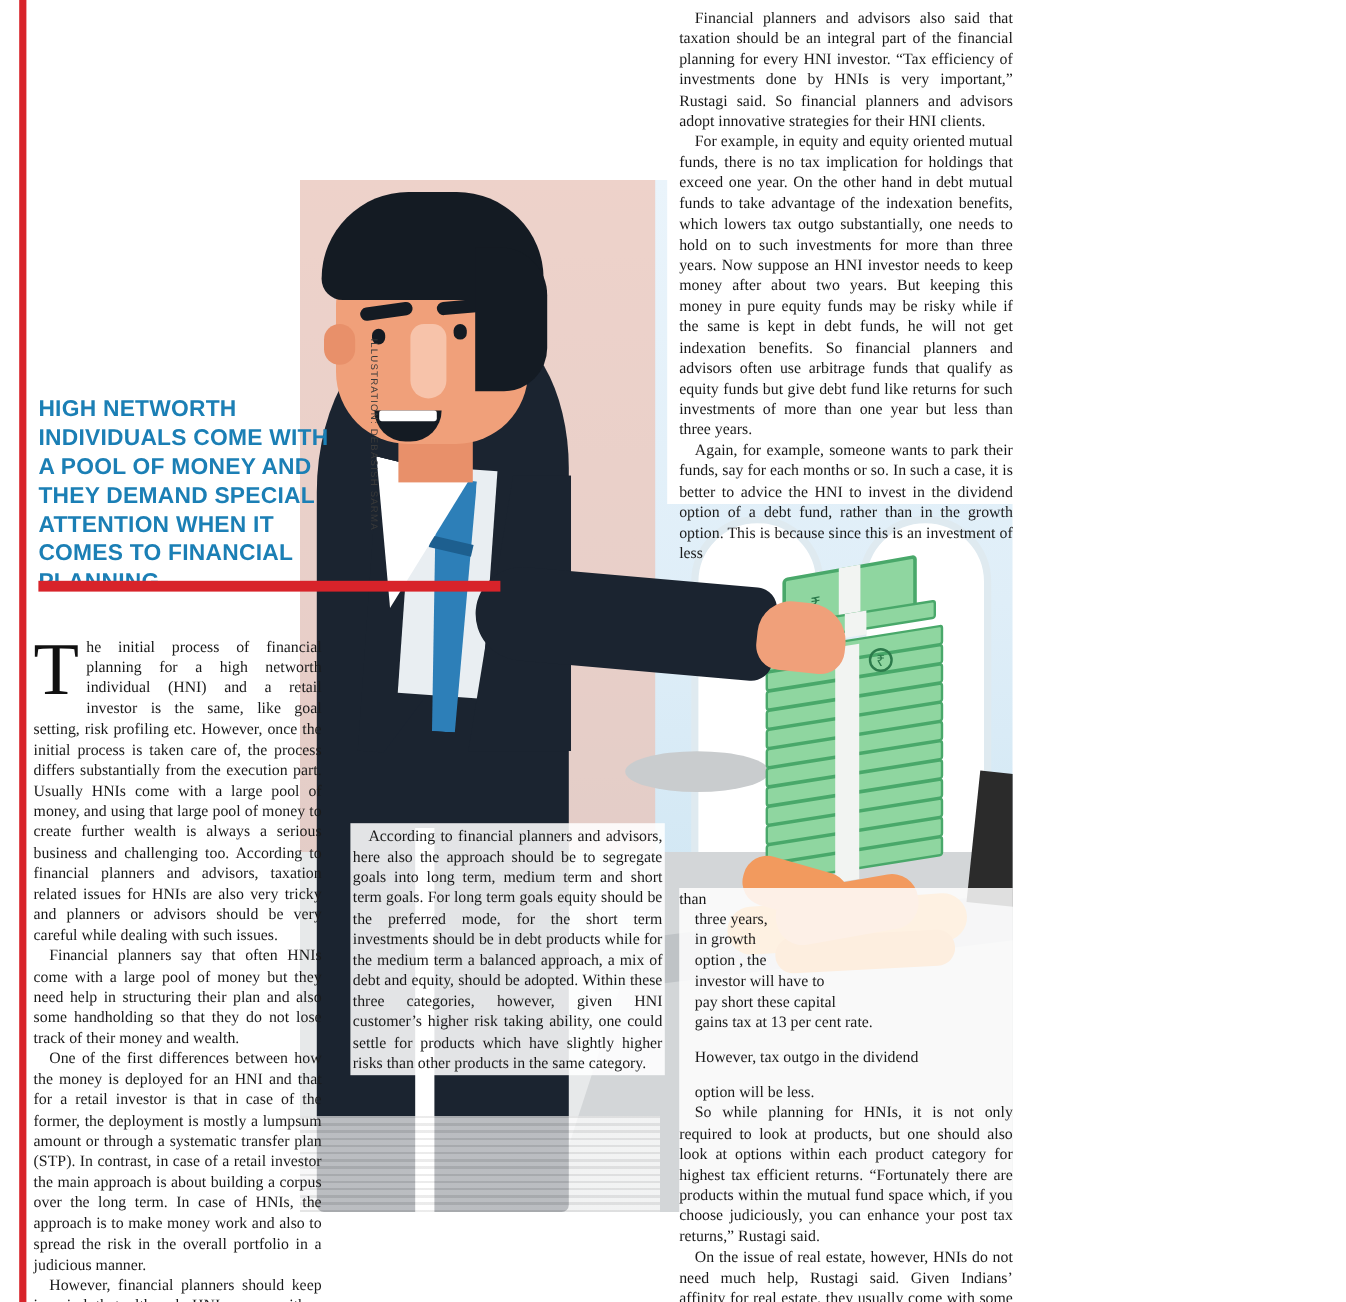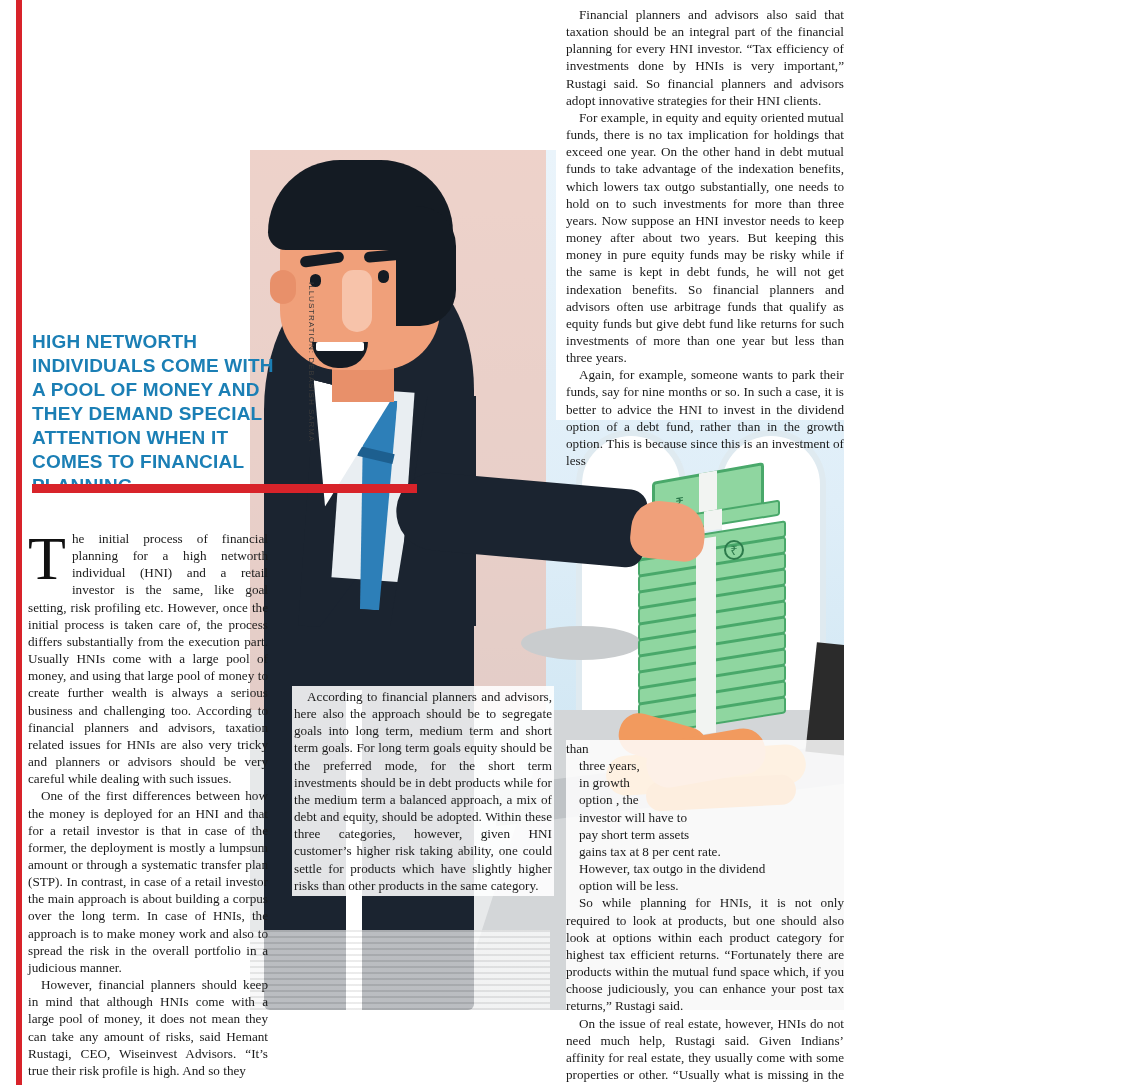--- a/index.html
+++ b/index.html
@@ -270,21 +270,21 @@
     left:566px; top:6px; width:278px;
   }
   .col-3b {
     left:566px; top:740px; width:278px;
     background:rgba(255,255,255,0.85);
   }
   .col-2 .ind-1 { padding-left:140px; }
   .col-3b .w1 { width:118px; }
   .col-3b .w2 { width:160px; }
   .col-3b .w3 { width:210px; }
-  .col-3b .w4 { width:250px; }
+  .col-3b .w4 { width:250px;margin-top:12px; }
   .right-white-block {
     position:absolute; left:556px; top:0; width:566px; height:420px;
     background:#ffffff; z-index:4;
   }
   .right-white-block2 {
     position:absolute; left:844px; top:0; width:278px; height:1085px;
     background:#ffffff; z-index:4;
   }
   .bottom-white {
     position:absolute; left:0; top:1010px; width:1122px; height:75px;
@@ -388,41 +388,42 @@
   <div class="deck">HIGH NETWORTH INDIVIDUALS COME WITH A POOL OF MONEY AND THEY DEMAND SPECIAL ATTENTION WHEN IT COMES TO FINANCIAL PLANNING</div>
   <div class="deck-rule"></div>
 
   <div class="credit">ILLUSTRATION: DEBASISH SARMA</div>
 
   <div class="col col-1">
     <div class="dropcap-wrap">
       <span class="dropcap">T</span>
       <p class="first">he initial process of financial planning for a high networth individual (HNI) and a retail investor is the same, like goal setting, risk profiling etc. However, once the initial process is taken care of, the process differs substantially from the execution part. Usually HNIs come with a large pool of money, and using that large pool of money to create further wealth is always a serious business and challenging too. According to financial planners and advisors, taxation related issues for HNIs are also very tricky and planners or advisors should be very careful while dealing with such issues.</p>
     </div>
+    <p>Financial planners say that often HNIs come with a large pool of money but they need help in structuring their plan and also some handholding so that they do not lose track of their money and wealth.</p>
     <p>One of the first differences between how the money is deployed for an HNI and that for a retail investor is that in case of the former, the deployment is mostly a lumpsum amount or through a systematic transfer plan (STP). In contrast, in case of a retail investor the main approach is about building a corpus over the long term. In case of HNIs, the approach is to make money work and also to spread the risk in the overall portfolio in a judicious manner.</p>
     <p>However, financial planners should keep in mind that although HNIs come with a large pool of money, it does not mean they can take any amount of risks, said Hemant Rustagi, CEO, Wiseinvest Advisors. “It’s true their risk profile is high. And so they</p>
   </div>
 
   <div class="col col-2">
     <p>According to financial planners and advisors, here also the approach should be to segregate goals into long term, medium term and short term goals. For long term goals equity should be the preferred mode, for the short term investments should be in debt products while for the medium term a balanced approach, a mix of debt and equity, should be adopted. Within these three categories, however, given HNI customer’s higher risk taking ability, one could settle for products which have slightly higher risks than other products in the same category.</p>
   </div>
 
   <div class="col col-3a">
     <p>Financial planners and advisors also said that taxation should be an integral part of the financial planning for every HNI investor. “Tax efficiency of investments done by HNIs is very important,” Rustagi said. So financial planners and advisors adopt innovative strategies for their HNI clients.</p>
     <p>For example, in equity and equity oriented mutual funds, there is no tax implication for holdings that exceed one year. On the other hand in debt mutual funds to take advantage of the indexation benefits, which lowers tax outgo substantially, one needs to hold on to such investments for more than three years. Now suppose an HNI investor needs to keep money after about two years. But keeping this money in pure equity funds may be risky while if the same is kept in debt funds, he will not get indexation benefits. So financial planners and advisors often use arbitrage funds that qualify as equity funds but give debt fund like returns for such investments of more than one year but less than three years.</p>
-    <p>Again, for example, someone wants to park their funds, say for nine months or so. In such a case, it is better to advice the HNI to invest in the dividend option of a debt fund, rather than in the growth option. This is because since this is an investment of less</p>
+    <p>Again, for example, someone wants to park their funds, say for each months or so. In such a case, it is better to advice the HNI to invest in the dividend option of a debt fund, rather than in the growth option. This is because since this is an investment of less</p>
   </div>
 
   <div class="col col-3b">
     <p class="first w1">than</p>
     <p class="w1">three years,</p>
     <p class="w1">in growth</p>
     <p class="w1">option , the</p>
     <p class="w2">investor will have to</p>
-    <p class="w2">pay short term assets</p>
-    <p class="w3">gains tax at 8 per cent rate.</p>
+    <p class="w2">pay short these capital</p>
+    <p class="w3">gains tax at 13 per cent rate.</p>
     <p class="w4">However, tax outgo in the dividend</p>
     <p class="w4">option will be less.</p>
     <p>So while planning for HNIs, it is not only required to look at products, but one should also look at options within each product category for highest tax efficient returns. “Fortunately there are products within the mutual fund space which, if you choose judiciously, you can enhance your post tax returns,” Rustagi said.</p>
     <p>On the issue of real estate, however, HNIs do not need much help, Rustagi said. Given Indians’ affinity for real estate, they usually come with some properties or other. “Usually what is missing in the portfolio of an HNI is the financial assets, and that is where they need help,” Rustagi said.</p>
   </div>
 
 </div>
 
 </body></html>

